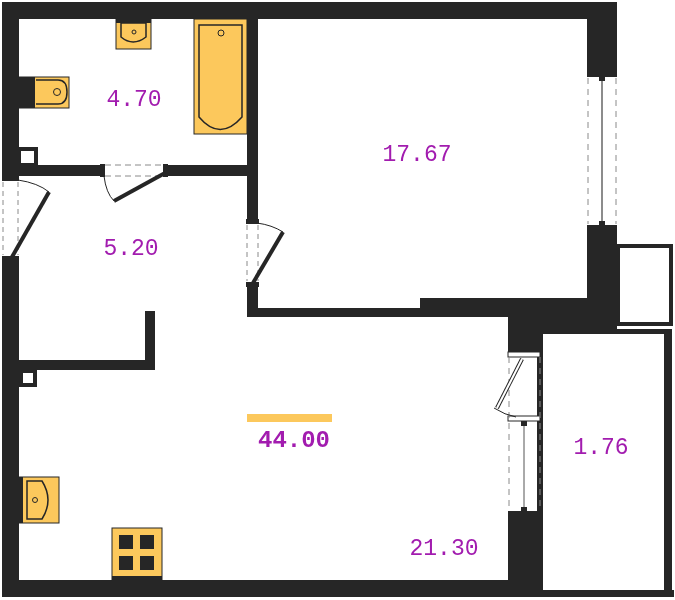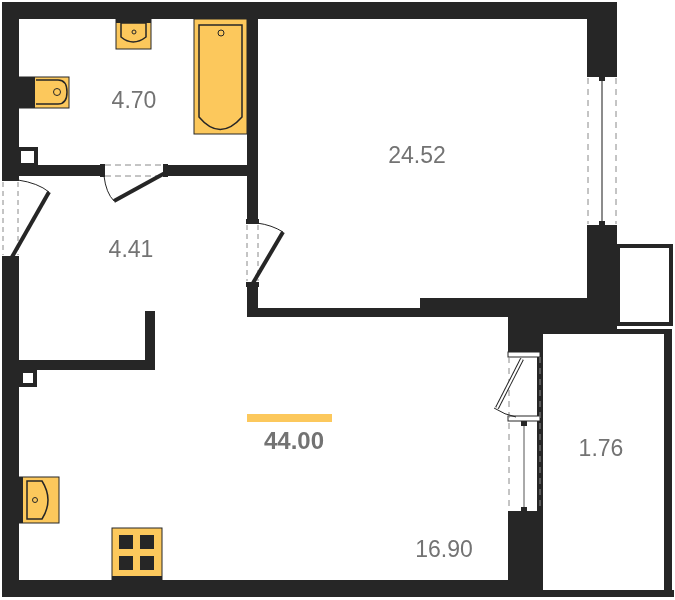--- a/index.html
+++ b/index.html
@@ -1,18 +1,18 @@
 <!DOCTYPE html>
 <html><head>
 <meta charset="utf-8">
 <style>
   html, body { margin: 0; padding: 0; background: #ffffff; }
   body { width: 675px; height: 600px; position: relative; overflow: hidden; font-family: "Liberation Sans", sans-serif; }
   #plan { position: absolute; left: 0; top: 0; width: 675px; height: 600px; }
-  .label { position: absolute; color: #737373; font-family: Liberation Sans, sans-serif; font-size: 23px; line-height: 1; white-space: nowrap; transform: translate(-50%, -50%); }
+  .label { position: absolute; color: #a21caf; font-family: Liberation Mono, monospace; font-size: 23px; line-height: 1; white-space: nowrap; transform: translate(-50%, -50%); }
   .total { font-weight: bold; font-size: 24px; }
   .total-bar { position: absolute; left: 247px; top: 414px; width: 85px; height: 8px; background: #fcc85c; }
 </style>
 </head>
 <body>
 
 <svg id="plan" viewBox="0 0 675 600" xmlns="http://www.w3.org/2000/svg">
   <g fill="#262626">
 
     <rect x="2" y="2" width="615" height="17"></rect>
@@ -135,19 +135,19 @@
     <rect x="112" y="528" width="50" height="52" fill="#fcc85c" stroke="#262626" stroke-width="1"></rect>
     <rect x="112" y="576" width="50" height="4" fill="#262626"></rect>
     <rect x="119" y="535" width="14" height="14" fill="#262626"></rect>
     <rect x="140" y="535" width="14" height="14" fill="#262626"></rect>
     <rect x="119" y="556" width="14" height="14" fill="#262626"></rect>
     <rect x="140" y="556" width="14" height="14" fill="#262626"></rect>
   </g>
 </svg>
 
 <div class="label" style="left:134px; top:100px;">4.70</div>
-<div class="label" style="left:417px; top:155px;">24.52</div>
-<div class="label" style="left:131px; top:249px;">4.41</div>
-<div class="label" style="left:444px; top:549px;">16.90</div>
+<div class="label" style="left:417px; top:155px;">17.67</div>
+<div class="label" style="left:131px; top:249px;">5.20</div>
+<div class="label" style="left:444px; top:549px;">21.30</div>
 <div class="label" style="left:601px; top:448px;">1.76</div>
 
 <div class="total-bar"></div>
 <div class="label total" style="left:294px; top:441px;">44.00</div>
 
 </body></html>

